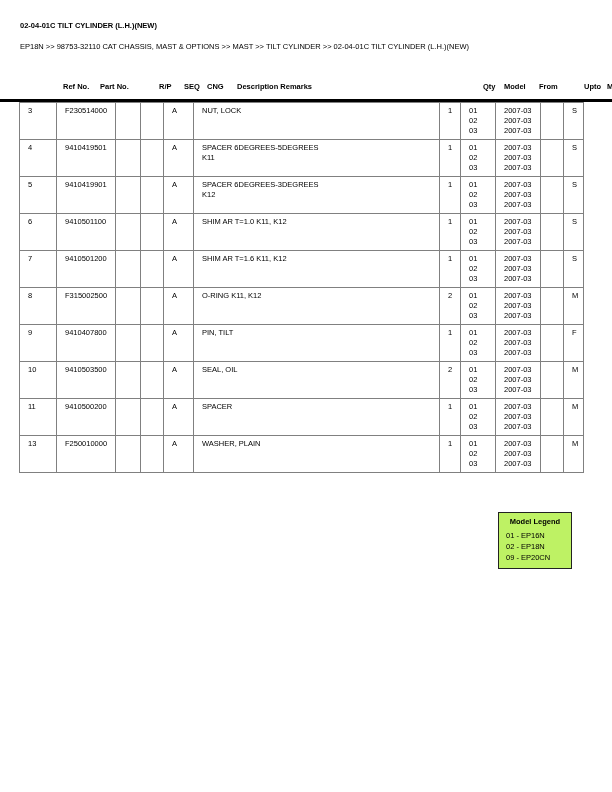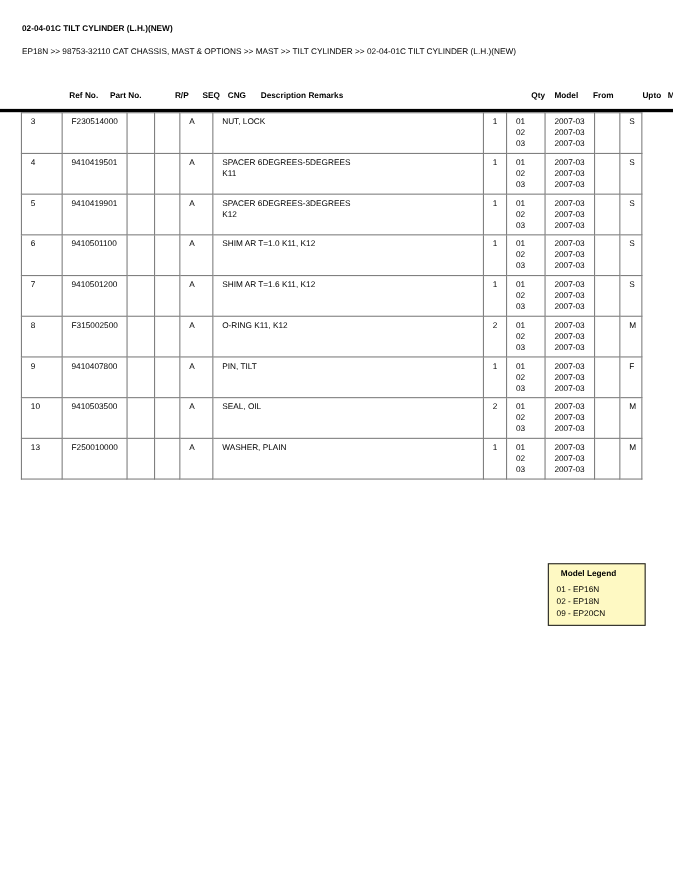--- a/index.html
+++ b/index.html
@@ -43,22 +43,22 @@
     border:1px solid #808080;
     font-size:7.5px; line-height:10px;
     vertical-align:top; text-align:left;
     padding:3px 1px 3px 8px;
     white-space:pre-line;
     overflow:hidden;
   }
   .parts-table tr { height:36.5px; }
   .legend-box {
     position:absolute; left:498px; top:512px; width:72px;
-    background:#fef9c3; border:1.5px solid #222222;
-    padding:4px 15px 5px 0;
+    background:#bef264; border:1.5px solid #222222;
+    padding:4px 0 5px 0;
   }
   .legend-title {
     font-size:7.5px; font-weight:bold; text-align:center;
     margin-bottom:4px; white-space:nowrap;
   }
   .legend-item {
     font-size:7.5px; line-height:11px; padding-left:7px; white-space:nowrap;
   }
 </style>
 </head>
@@ -250,20 +250,37 @@
           <td>01
 02
 03</td>
           <td>2007-03
 2007-03
 2007-03</td>
           <td></td>
           <td>M</td>
         </tr>
         <tr>
+          <td>11</td>
+          <td>9410500200</td>
+          <td></td>
+          <td></td>
+          <td>A</td>
+          <td>SPACER</td>
+          <td>1</td>
+          <td>01
+02
+03</td>
+          <td>2007-03
+2007-03
+2007-03</td>
+          <td></td>
+          <td>M</td>
+        </tr>
+        <tr>
           <td>13</td>
           <td>F250010000</td>
           <td></td>
           <td></td>
           <td>A</td>
           <td>WASHER, PLAIN</td>
           <td>1</td>
           <td>01
 02
 03</td>

